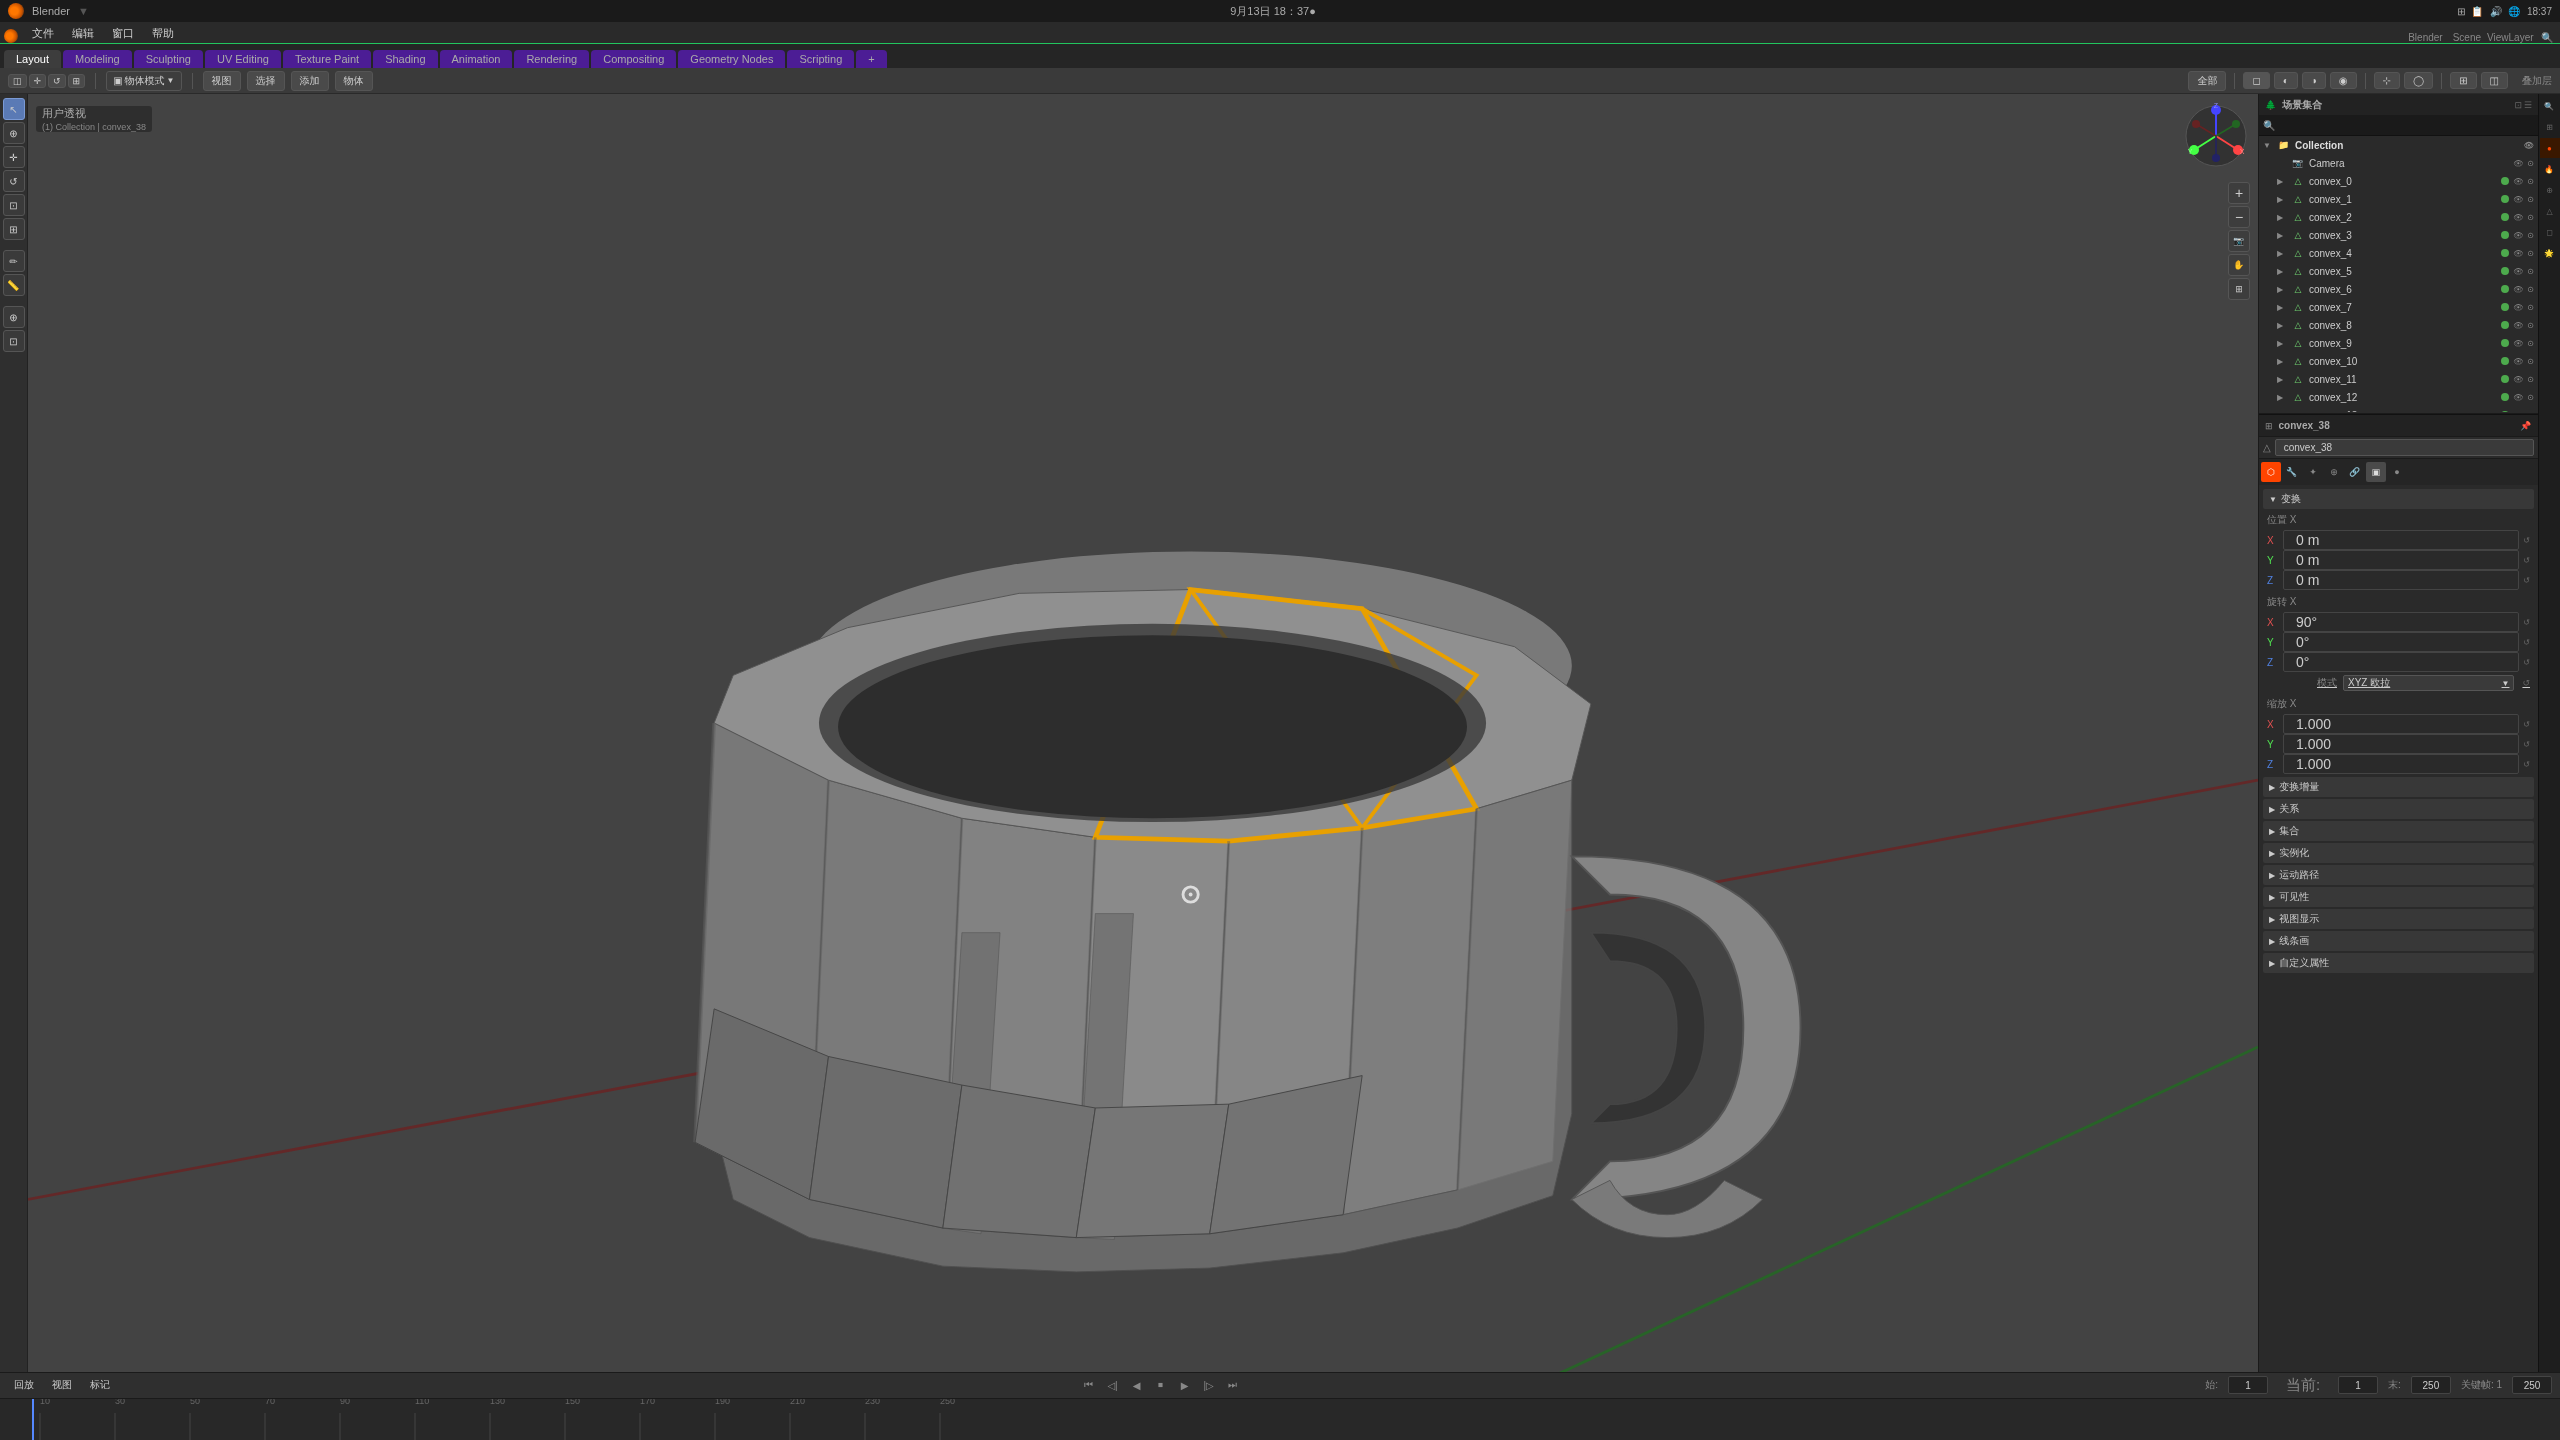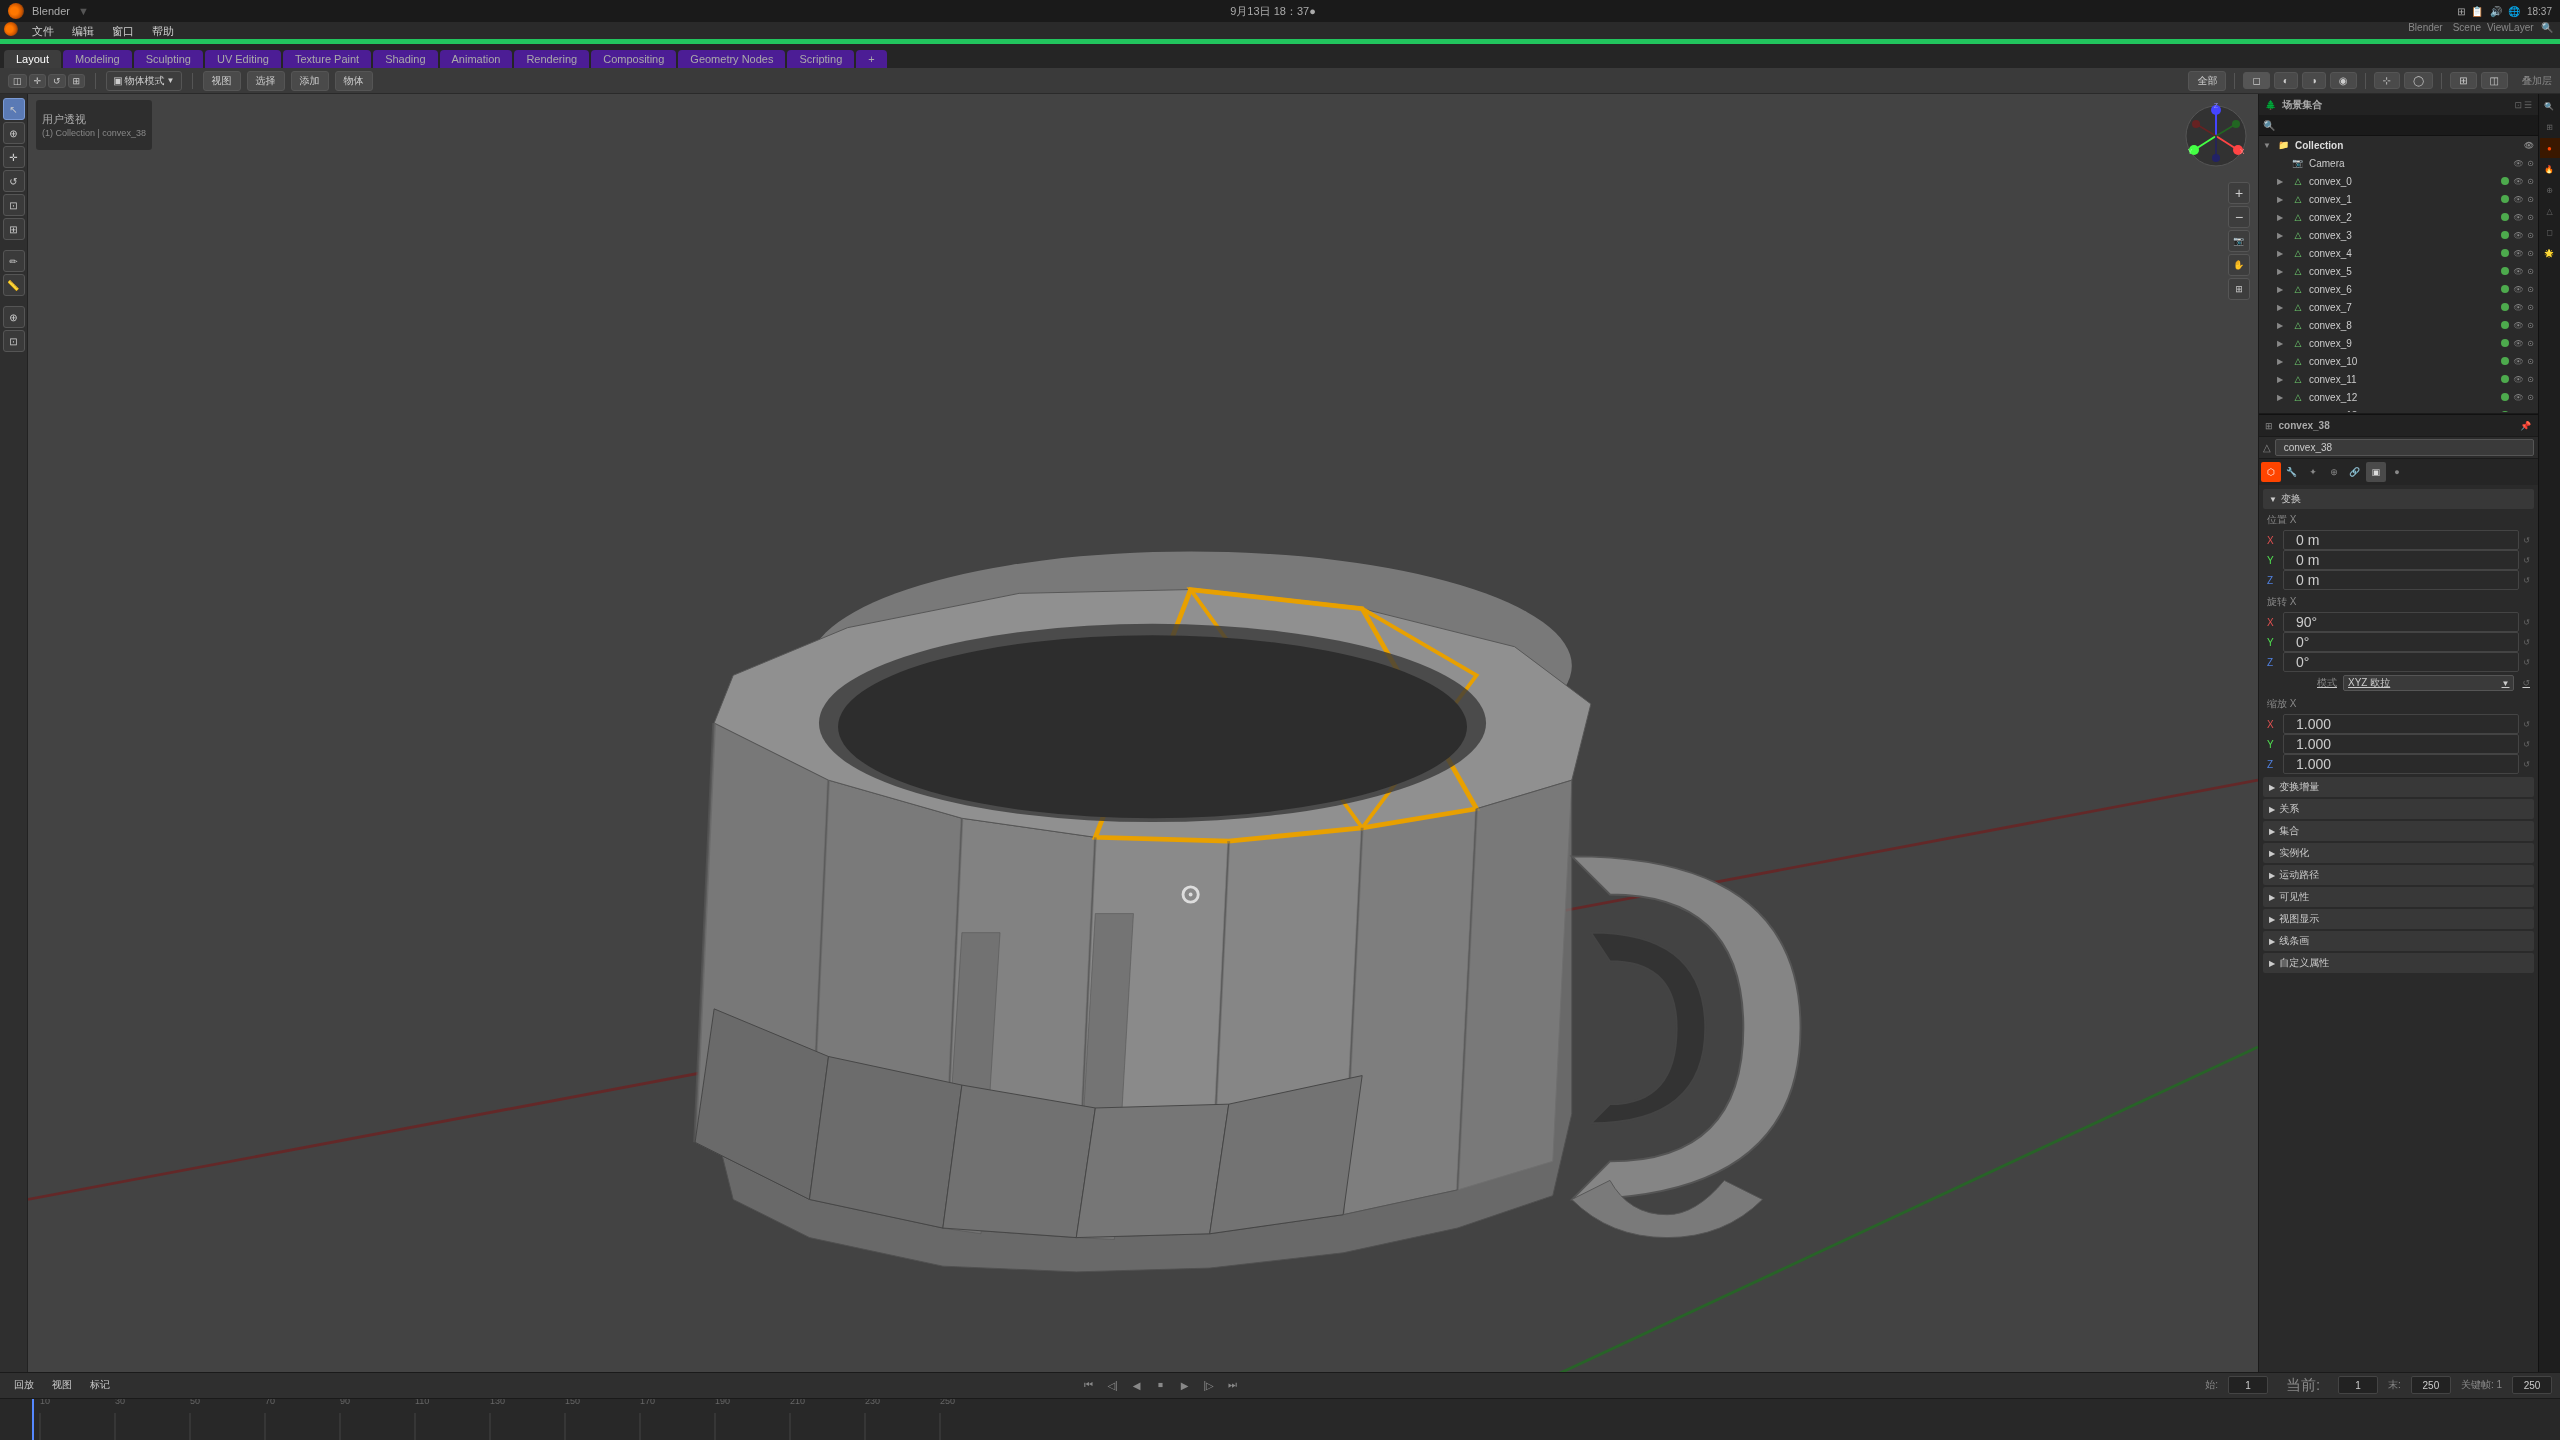--- a/index.html
+++ b/index.html
@@ -32,24 +32,24 @@
       width: 16px; height: 16px;
       background: radial-gradient(circle at 40% 50%, #ff7700 30%, #cc5500 60%, #1a1a1a 100%);
       border-radius: 50%;
     }
 
     
     .menu-bar {
       height: 22px;
       background: #2a2a2a;
       display: flex;
-      align-items: flex-start;
+      align-items: flex-end;
       padding: 0 4px;
       gap: 2px;
-      border-bottom: 5px solid #22c55e;
+      border-bottom: 1px solid #22c55e;
     }
     .menu-item {
       padding: 2px 8px;
       font-size: 11px;
       color: #cccccc;
       cursor: pointer;
       border-radius: 3px;
     }
 
     
@@ -122,25 +122,25 @@
     .viewport {
       flex: 1;
       background: #434343;
       position: relative;
       overflow: hidden;
     }
 
     
     .viewport-info {
       position: absolute;
-      top: 6px; left: 8px;
+      top: 12px; left: 8px;
       font-size: 11px;
       color: #aaaaaa;
       background: rgba(0,0,0,0.3);
-      padding: 12px 6px;
+      padding: 0 6px;
       border-radius: 3px;
     }
 
     
     .viewport-controls {
       position: absolute;
       top: 8px; right: 8px;
       display: flex;
       flex-direction: column;
       gap: 4px;

